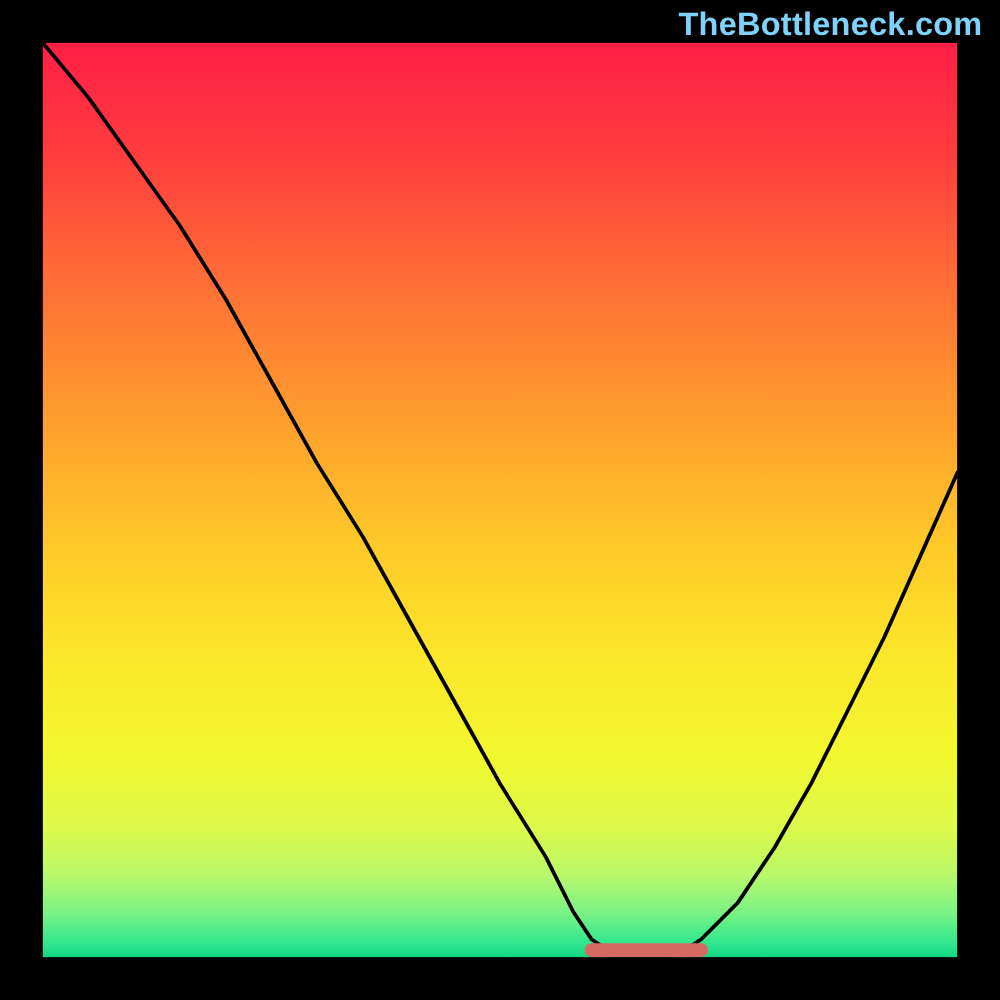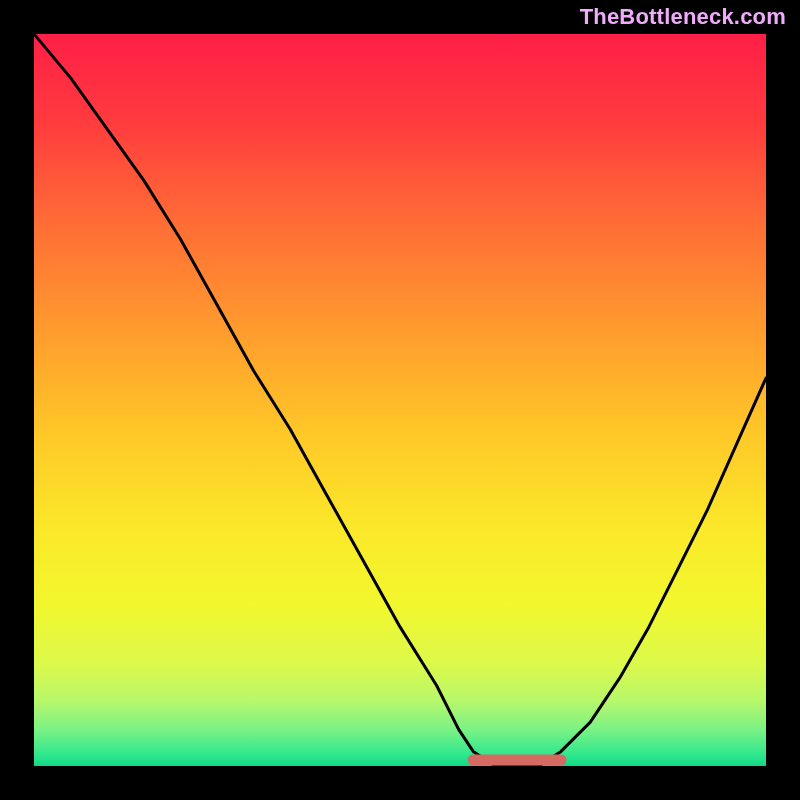--- a/index.html
+++ b/index.html
@@ -22,23 +22,23 @@
     left: 34px;
     top: 34px;
     width: 732px;
     height: 732px;
     overflow: hidden;
   }
   .watermark {
     position: absolute;
     top: 4px;
     right: 14px;
-    font-size: 22px;
+    font-size: 26px;
     font-weight: 600;
-    color: #f0abfc;
+    color: #7dd3fc;
     letter-spacing: 0.2px;
     font-family: Arial, Helvetica, sans-serif;
   }
   svg { display: block; }
 </style>
 </head>
 <body>
 
 <div class="frame">
 

